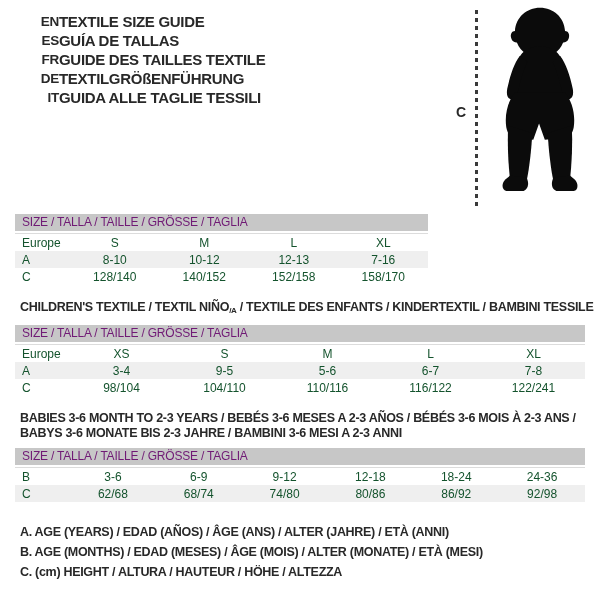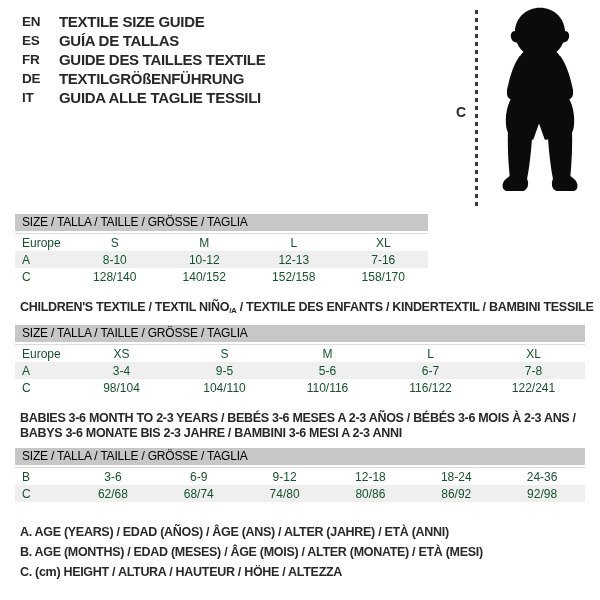--- a/index.html
+++ b/index.html
@@ -8,21 +8,21 @@
     font-family: "Liberation Sans", sans-serif;
     color: #282828;
   }
 
   
   .top { position: relative; height: 214px; }
 
   .languages { position: absolute; left: 22px; top: 12px; }
   .lang-row { display: flex; height: 19px; align-items: center; }
   .lang-code {
-    width: 37px; font-weight: bold; font-size: 13.5px; letter-spacing: -0.3px;
+    width: 37px; font-weight: bold; font-size: 13.5px; letter-spacing: -0.3px; text-align: right;
   }
   .lang-title {
     font-weight: bold; font-size: 15px; letter-spacing: -0.3px; white-space: nowrap;
   }
 
   .figure { position: absolute; left: 450px; top: 0; width: 150px; height: 214px; }
   .measure-line {
     position: absolute; left: 25px; top: 10px; width: 3px; height: 198px;
     background: repeating-linear-gradient(to bottom, #3a3a3a 0 4px, transparent 4px 8px);
   }
@@ -39,21 +39,21 @@
   .t2, .t3 { width: 570px; }
 
   .table-title {
     padding-left: 5px; font-weight: bold; font-size: 12.5px;
     letter-spacing: -0.3px; line-height: 15px; margin-bottom: 7px; white-space: nowrap;
   }
   .table-title .sub { font-size: 8px; vertical-align: -2px; }
 
   .table-header {
     height: 17px; line-height: 17px; background: #c7c7c7;
-    padding-left: 7px; font-size: 12px; color: #000000; letter-spacing: -0.2px;
+    padding-left: 7px; font-size: 12px; color: #701a75; letter-spacing: -0.2px;
   }
   .rows { border-top: 1px solid #dcdcdc; margin-top: 2px; }
   .trow { display: flex; height: 17px; align-items: center; font-size: 12px; color: #14532d; }
   .trow.alt { background: #efefef; }
   .row-label { width: 55px; padding-left: 7px; }
   .tcell { flex: 1; text-align: center; }
 
   
   .legend { margin: 20px 0 0 20px; }
   .legend-line {

